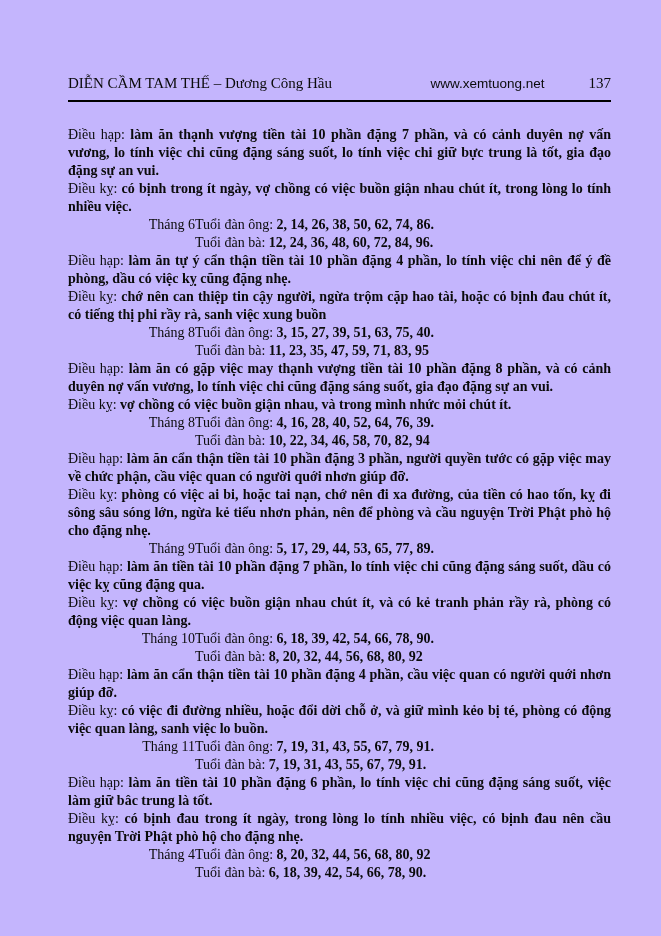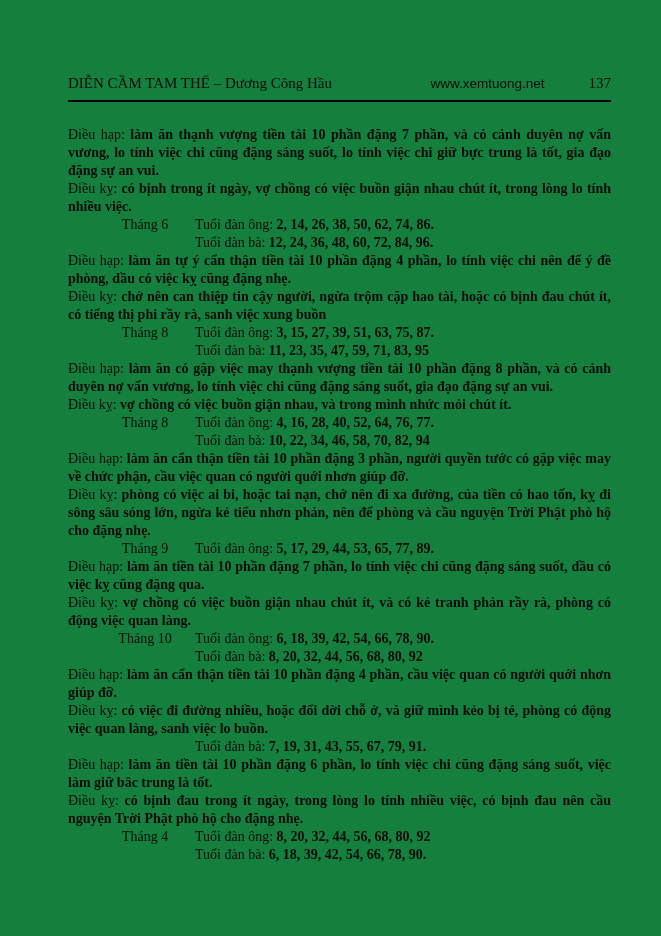--- a/index.html
+++ b/index.html
@@ -1,19 +1,19 @@
 <!DOCTYPE html>
 <html><head>
 <meta charset="utf-8">
 <style>
   html,body { margin:0; padding:0; background:#ffffff; }
   .page {
     position:relative;
     width:661px; height:936px;
-    background:#15803d;
+    background:#c4b5fd;
     box-sizing:border-box;
     padding:36px 50px 0 68px;
     color:#0b0b0b;
     font-family:"Liberation Serif", serif;
     overflow:hidden;
   }
   .hdr {
     display:flex; align-items:baseline;
     border-bottom:2px solid #000;
     padding-bottom:8px;
@@ -23,21 +23,21 @@
   .hdr-site { font-family:"Liberation Sans", sans-serif; font-size:13.5px;margin-top:40px; }
   .hdr-page { font-size:15px; margin-left:44px; }
   .bodytext {
     margin-top:24px;
     font-size:14px; line-height:18px;
     text-align:justify;
   }
   .para { margin:0; }
   .para b { font-weight:bold; }
   .lbl { font-weight:normal; }
-  .m-row { display:flex; text-align:center; }
+  .m-row { display:flex; text-align:right; }
   .m-name { flex:0 0 127px; box-sizing:border-box; padding-left:27px; white-space:nowrap; }
   .ages { white-space:nowrap; }
 </style>
 </head>
 <body>
 
 <div class="page">
 
   <div class="hdr">
     <span class="hdr-title">DIỄN CẦM TAM THẾ – Dương Công Hầu</span>
@@ -60,32 +60,32 @@
   </div>
   <div class="m-row">
     <span class="m-name"></span>
     <span class="ages"><span class="lbl">Tuổi đàn bà:</span> <b>12, 24, 36, 48, 60, 72, 84, 96.</b></span>
   </div>
   <p class="para"><span class="lbl">Điều hạp:</span> <b>làm ăn tự ý cẩn thận tiền tài 10 phần đặng 4 phần, lo tính việc chi nên để ý đề phòng, dầu có việc kỵ cũng đặng nhẹ.</b></p>
   <p class="para"><span class="lbl">Điều kỵ:</span> <b>chớ nên can thiệp tin cậy người, ngừa  trộm cặp hao tài, hoặc có bịnh đau chút ít, có tiếng thị phi rầy rà, sanh việc xung buồn</b></p>
 
   <div class="m-row">
     <span class="m-name">Tháng 8</span>
-    <span class="ages"><span class="lbl">Tuổi đàn ông:</span> <b>3, 15, 27, 39, 51, 63, 75, 87.</b></span>
+    <span class="ages"><span class="lbl">Tuổi đàn ông:</span> <b>3, 15, 27, 39, 51, 63, 75, 40.</b></span>
   </div>
   <div class="m-row">
     <span class="m-name"></span>
     <span class="ages"><span class="lbl">Tuổi đàn bà:</span> <b>11, 23, 35, 47, 59, 71, 83, 95</b></span>
   </div>
   <p class="para"><span class="lbl">Điều hạp:</span> <b>làm ăn có gặp việc may thạnh vượng tiền tài 10 phần đặng 8 phần, và có cảnh duyên nợ vấn vương, lo tính việc chi cũng đặng sáng suốt, gia đạo đặng sự an vui.</b></p>
   <p class="para"><span class="lbl">Điều kỵ:</span> <b>vợ chồng có việc buồn giận nhau, và trong mình nhức mỏi chút ít.</b></p>
 
   <div class="m-row">
     <span class="m-name">Tháng 8</span>
-    <span class="ages"><span class="lbl">Tuổi đàn ông:</span> <b>4, 16, 28, 40, 52, 64, 76, 77.</b></span>
+    <span class="ages"><span class="lbl">Tuổi đàn ông:</span> <b>4, 16, 28, 40, 52, 64, 76, 39.</b></span>
   </div>
   <div class="m-row">
     <span class="m-name"></span>
     <span class="ages"><span class="lbl">Tuổi đàn bà:</span> <b>10, 22, 34, 46, 58, 70, 82, 94</b></span>
   </div>
   <p class="para"><span class="lbl">Điều hạp:</span> <b>làm ăn cẩn thận tiền tài 10 phần đặng 3 phần,  người quyền tước có gặp việc may về chức phận,  cầu việc quan có người quới nhơn giúp đỡ.</b></p>
   <p class="para"><span class="lbl">Điều kỵ:</span> <b>phòng có việc ai bi, hoặc tai nạn, chớ nên đi xa đường, của tiền có hao tốn, kỵ đi sông sâu sóng lớn, ngừa kẻ tiểu nhơn phản, nên để phòng và cầu nguyện Trời Phật phò hộ cho đặng nhẹ.</b></p>
 
   <div class="m-row">
     <span class="m-name">Tháng 9</span>
@@ -102,20 +102,24 @@
     <span class="ages"><span class="lbl">Tuổi đàn ông:</span> <b>6, 18, 39, 42, 54, 66, 78, 90.</b></span>
   </div>
   <div class="m-row">
     <span class="m-name"></span>
     <span class="ages"><span class="lbl">Tuổi đàn bà:</span> <b>8, 20, 32, 44, 56, 68, 80, 92</b></span>
   </div>
   <p class="para"><span class="lbl">Điều hạp:</span> <b>làm ăn cẩn thận tiền tài 10 phần đặng 4 phần,  cầu việc quan có người quới nhơn giúp đỡ.</b></p>
   <p class="para"><span class="lbl">Điều kỵ:</span> <b>có việc đi đường nhiều, hoặc đổi dời chỗ ở, và giữ mình kẻo bị té, phòng có động việc quan làng, sanh việc lo buồn.</b></p>
 
   <div class="m-row">
+    <span class="m-name">Tháng 11</span>
+    <span class="ages"><span class="lbl">Tuổi đàn ông:</span> <b>7, 19, 31, 43, 55, 67, 79, 91.</b></span>
+  </div>
+  <div class="m-row">
     <span class="m-name"></span>
     <span class="ages"><span class="lbl">Tuổi đàn bà:</span> <b>7, 19, 31, 43, 55, 67, 79, 91.</b></span>
   </div>
   <p class="para"><span class="lbl">Điều hạp:</span> <b>làm ăn tiền tài 10 phần đặng 6 phần, lo tính việc chi cũng đặng sáng suốt, việc làm giữ bâc trung là tốt.</b></p>
   <p class="para"><span class="lbl">Điều kỵ:</span> <b>có bịnh đau trong ít ngày, trong lòng lo tính nhiều việc, có bịnh đau nên cầu nguyện Trời Phật phò hộ cho đặng nhẹ.</b></p>
 
   <div class="m-row">
     <span class="m-name">Tháng 4</span>
     <span class="ages"><span class="lbl">Tuổi đàn ông:</span> <b>8, 20, 32, 44, 56, 68, 80, 92</b></span>
   </div>

